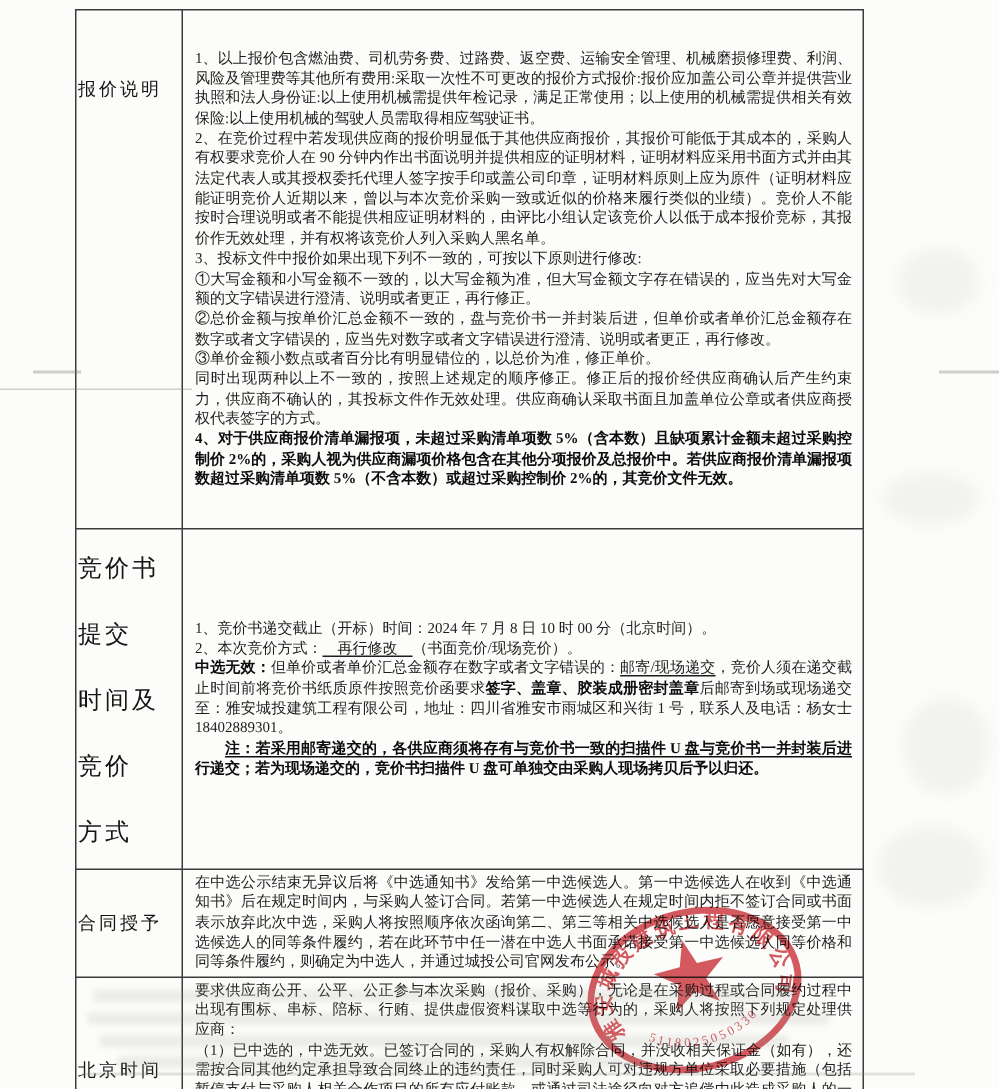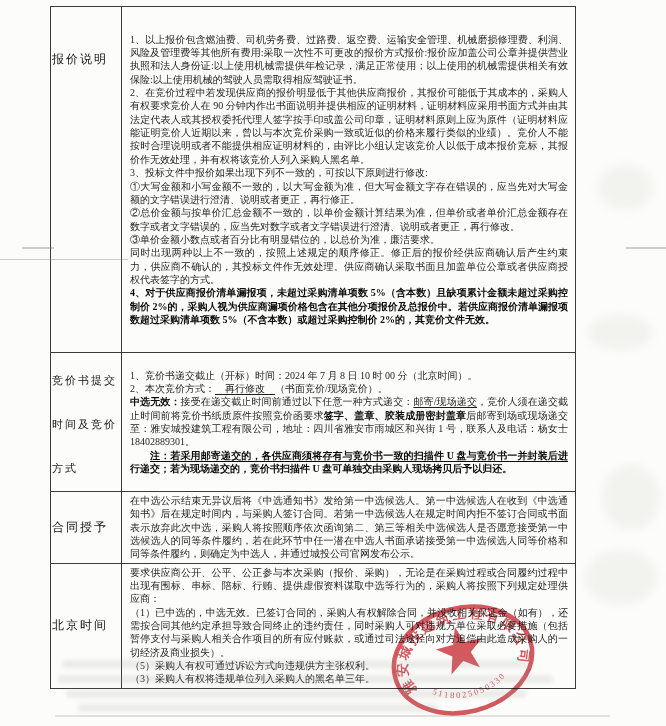--- a/index.html
+++ b/index.html
@@ -43,21 +43,21 @@
   .content-cell p.indent{text-indent:2em;}
   .b{font-weight:bold;color:#0d0d0d;font-family:Liberation Serif, serif;}
   .u{text-decoration:underline;text-underline-offset:2px;}
   
   #doc-table tr:nth-child(1) td{height:300px;}
   #doc-table tr:nth-child(2) td{height:118px;}
   #doc-table tr:nth-child(3) td{height:39px;}
   #doc-table tr:nth-child(4) td{height:68px;}
   #doc-table tr:nth-child(5) td{height:120px;}
   #doc-table tr:nth-child(1) .label-cell{vertical-align:top;padding-top:44px;}
-  #doc-table tr:nth-child(2) .label-cell{vertical-align:top;padding-top:5px;font-size:11px;}
+  #doc-table tr:nth-child(2) .label-cell{vertical-align:top;padding-top:5px;font-size:16px;}
   #doc-table tr:nth-child(2) .label-cell div{line-height:44px;}
   
   #seal{
     position:absolute;left:368px;top:585px;
     transform:rotate(-14deg);
     opacity:.85;
     mix-blend-mode:multiply;
   }
   #seal .stroke{stroke:var(--seal-color,#cf3d44);fill:none;}
   #seal .fill{fill:var(--seal-color,#cf3d44);}
@@ -77,36 +77,36 @@
     <tbody>
         <tr>
           <td class="label-cell">
             <div>报价说明</div>
           </td>
           <td class="content-cell">
             <p><span>1、以上报价包含燃油费、司机劳务费、过路费、返空费、运输安全管理、机械磨损修理费、利润、风险及管理费等其他所有费用:采取一次性不可更改的报价方式报价:报价应加盖公司公章并提供营业执照和法人身份证:以上使用机械需提供年检记录，满足正常使用；以上使用的机械需提供相关有效保险:以上使用机械的驾驶人员需取得相应驾驶证书。</span></p>
             <p><span>2、在竞价过程中若发现供应商的报价明显低于其他供应商报价，其报价可能低于其成本的，采购人有权要求竞价人在 90 分钟内作出书面说明并提供相应的证明材料，证明材料应采用书面方式并由其法定代表人或其授权委托代理人签字按手印或盖公司印章，证明材料原则上应为原件（证明材料应能证明竞价人近期以来，曾以与本次竞价采购一致或近似的价格来履行类似的业绩）。竞价人不能按时合理说明或者不能提供相应证明材料的，由评比小组认定该竞价人以低于成本报价竞标，其报价作无效处理，并有权将该竞价人列入采购人黑名单。</span></p>
             <p><span>3、投标文件中报价如果出现下列不一致的，可按以下原则进行修改:</span></p>
             <p><span>①大写金额和小写金额不一致的，以大写金额为准，但大写金额文字存在错误的，应当先对大写金额的文字错误进行澄清、说明或者更正，再行修正。</span></p>
-            <p><span>②总价金额与按单价汇总金额不一致的，以单价金额计算结果为准，但单价或者单价汇总金额存在数字或者文字错误的，应当先对数字或者文字错误进行澄清、说明或者更正，再行修改。</span></p>
-            <p><span>③单价金额小数点或者百分比有明显错位的，以总价为准，廉洁要求。</span></p>
+            <p><span>②总价金额与按单价汇总金额不一致的，盘与竞价书一并封装后进，但单价或者单价汇总金额存在数字或者文字错误的，应当先对数字或者文字错误进行澄清、说明或者更正，再行修改。</span></p>
+            <p><span>③单价金额小数点或者百分比有明显错位的，以总价为准，修正单价。</span></p>
             <p><span>同时出现两种以上不一致的，按照上述规定的顺序修正。修正后的报价经供应商确认后产生约束力，供应商不确认的，其投标文件作无效处理。供应商确认采取书面且加盖单位公章或者供应商授权代表签字的方式。</span></p>
             <p><span class="b">4、对于供应商报价清单漏报项，未超过采购清单项数 5%（含本数）且缺项累计金额未超过采购控制价 2%的，采购人视为供应商漏项价格包含在其他分项报价及总报价中。若供应商报价清单漏报项数超过采购清单项数 5%（不含本数）或超过采购控制价 2%的，其竞价文件无效。</span></p>
           </td>
         </tr>
         <tr>
           <td class="label-cell">
             <div>竞价书提交</div>
             <div>时间及竞价</div>
             <div>方式</div>
           </td>
           <td class="content-cell">
             <p><span>1、竞价书递交截止（开标）时间：2024 年 7 月 8 日 10 时 00 分（北京时间）。</span></p>
             <p><span>2、本次竞价方式：</span><span class="u">　再行修改　</span><span>（书面竞价/现场竞价）。</span></p>
-            <p><span class="b">中选无效：</span><span>接受在递交截止时间前通过以下任意一种方式递交：</span><span class="u">邮寄/现场递交</span><span>，竞价人须在递交截止时间前将竞价书纸质原件按照竞价函要求</span><span class="b">签字、盖章、胶装成册密封盖章</span><span>后邮寄到场或现场递交至：雅安城投建筑工程有限公司，地址：四川省雅安市雨城区和兴街 1 号，联系人及电话：杨女士 18402889301。</span></p>
+            <p><span class="b">中选无效：</span><span>但单价或者单价汇总金额存在数字或者文字错误的：</span><span class="u">邮寄/现场递交</span><span>，竞价人须在递交截止时间前将竞价书纸质原件按照竞价函要求</span><span class="b">签字、盖章、胶装成册密封盖章</span><span>后邮寄到场或现场递交至：雅安城投建筑工程有限公司，地址：四川省雅安市雨城区和兴街 1 号，联系人及电话：杨女士 18402889301。</span></p>
             <p class="indent"><span class="b u">注：若采用邮寄递交的，各供应商须将存有与竞价书一致的扫描件 U 盘与竞价书一并封装后进</span><span class="b">行递交；若为现场递交的，竞价书扫描件 U 盘可单独交由采购人现场拷贝后予以归还。</span></p>
           </td>
         </tr>
         <tr>
           <td class="label-cell">
             <div>合同授予</div>
           </td>
           <td class="content-cell">
             <p><span>在中选公示结束无异议后将《中选通知书》发给第一中选候选人。第一中选候选人在收到《中选通知书》后在规定时间内，与采购人签订合同。若第一中选候选人在规定时间内拒不签订合同或书面表示放弃此次中选，采购人将按照顺序依次函询第二、第三等相关中选候选人是否愿意接受第一中选候选人的同等条件履约，若在此环节中任一潜在中选人书面承诺接受第一中选候选人同等价格和同等条件履约，则确定为中选人，并通过城投公司官网发布公示。</span></p>
           </td>

